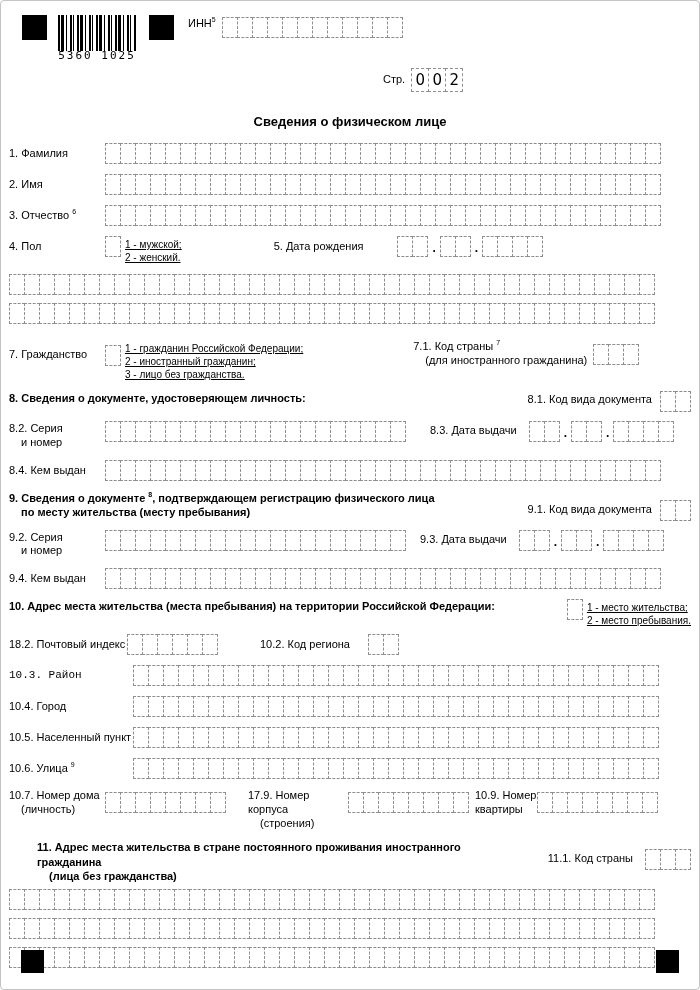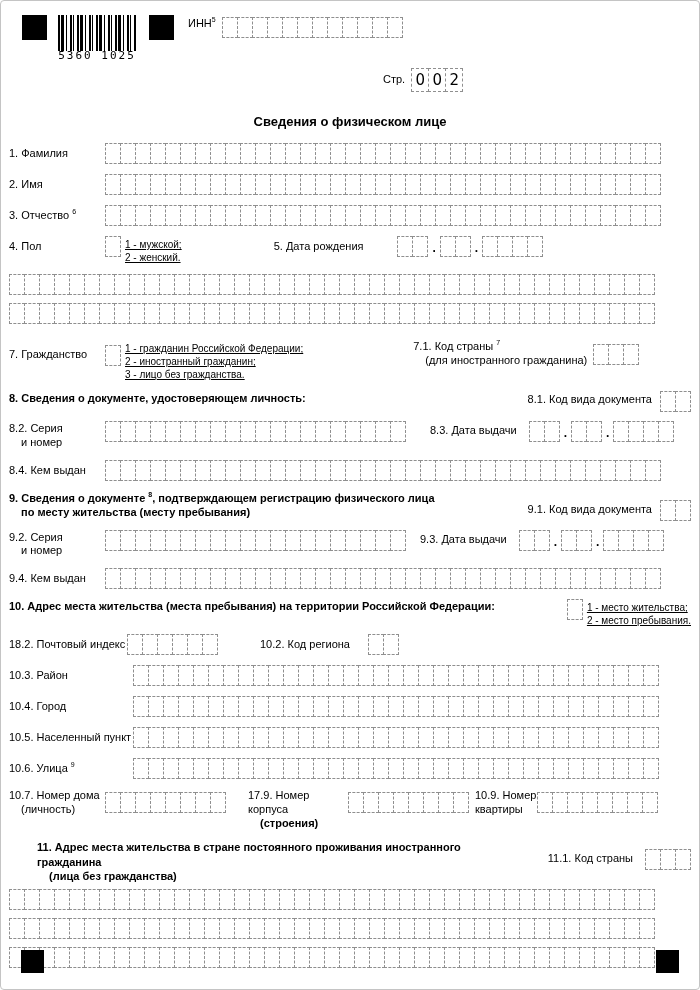--- a/index.html
+++ b/index.html
@@ -607,21 +607,21 @@
         <span class="cell"></span>
       </span>
     <span class="lbl" style="margin-left:42px;padding-top:4px;">10.2. Код региона</span>
     <span class="cells" style="margin-left:18px;">
         <span class="cell"></span>
         <span class="cell"></span>
       </span>
   </div>
 
   <div class="row">
-    <span class="lbl" style="flex:0 0 124px;padding-top:4px;">10.3. Район</span>
+    <span class="lbl" style="flex:0 0 124px;padding-top:4px;font-family:Liberation Mono, monospace;">10.3. Район</span>
     <span class="cells">
         <span class="cell"></span>
         <span class="cell"></span>
         <span class="cell"></span>
         <span class="cell"></span>
         <span class="cell"></span>
         <span class="cell"></span>
         <span class="cell"></span>
         <span class="cell"></span>
         <span class="cell"></span>
@@ -787,21 +787,21 @@
         <span class="cell"></span>
         <span class="cell"></span>
         <span class="cell"></span>
         <span class="cell"></span>
         <span class="cell"></span>
         <span class="cell"></span>
         <span class="cell"></span>
       </span>
     <span class="label-2l" style="margin-left:22px;flex:0 0 100px;">
       <div>17.9. Номер корпуса</div>
-      <div style="padding-left:12px;font-weight:bold;">(строения)</div>
+      <div style="padding-left:12px;">(строения)</div>
     </span>
     <span class="cells" style="margin-top:3px;">
         <span class="cell"></span>
         <span class="cell"></span>
         <span class="cell"></span>
         <span class="cell"></span>
         <span class="cell"></span>
         <span class="cell"></span>
         <span class="cell"></span>
         <span class="cell"></span>

